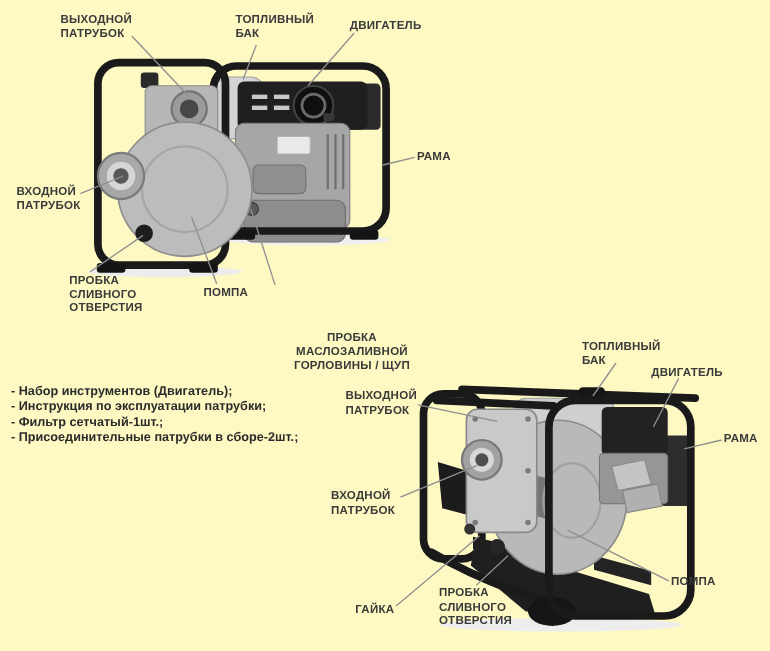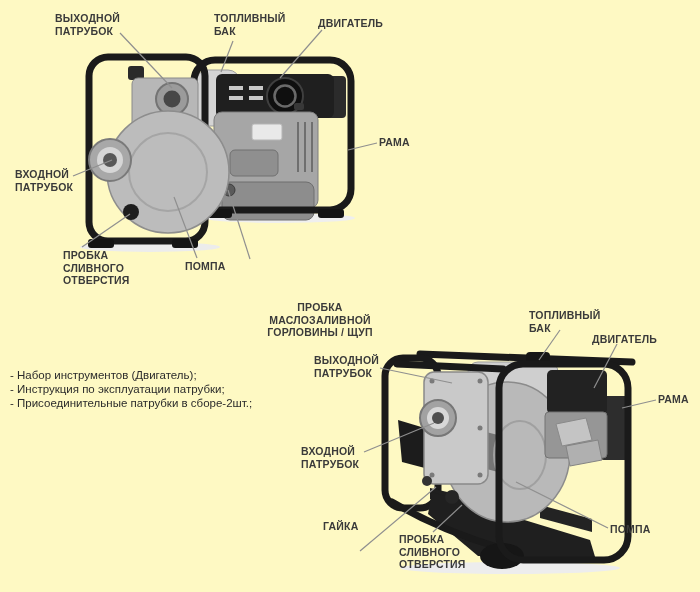--- a/index.html
+++ b/index.html
@@ -11,21 +11,21 @@
   .lbl{
     position:absolute;
     font-size:10.5px;font-weight:bold;line-height:12.5px;
     letter-spacing:.2px;color:#3a3a3a;white-space:pre-line;
   }
   .lbl.center{text-align:center;}
   .eq-heading{
     position:absolute;left:10px;top:341px;
     font-size:14px;font-weight:bold;letter-spacing:.3px;color:#1d1d1d;
   }
-  .eq-list{position:absolute;left:10px;top:368px;}
+  .eq-list{position:absolute;left:10px;top:349px;font-weight:bold;}
   .eq-item{
     font-size:11.5px;color:#2b2b2b;line-height:14px;white-space:pre;
   }
 </style>
 </head>
 <body>
 
 <div class="page">
 
   <svg class="art" viewBox="0 0 700 592">
@@ -169,30 +169,31 @@
   <div class="lbl" style="left:63px;top:249px;">ПРОБКА
 СЛИВНОГО
 ОТВЕРСТИЯ</div>
   <div class="lbl" style="left:185px;top:260px;">ПОМПА</div>
   <div class="lbl center" style="left:245px;top:261px;width:150px;margin-top:40px;">ПРОБКА МАСЛОЗАЛИВНОЙ
 ГОРЛОВИНЫ / ЩУП</div>
 
   <div class="eq-list">
     <div class="eq-item">- Набор инструментов (Двигатель);</div>
     <div class="eq-item">- Инструкция по эксплуатации патрубки;</div>
+    <div class="eq-item">- Фильтр сетчатый-1шт.;</div>
     <div class="eq-item">- Присоединительные патрубки в сборе-2шт.;</div>
   </div>
 
   <div class="lbl" style="left:529px;top:309px;">ТОПЛИВНЫЙ
 БАК</div>
   <div class="lbl" style="left:592px;top:333px;">ДВИГАТЕЛЬ</div>
   <div class="lbl" style="left:314px;top:354px;">ВЫХОДНОЙ
 ПАТРУБОК</div>
   <div class="lbl" style="left:658px;top:393px;">РАМА</div>
   <div class="lbl" style="left:301px;top:445px;">ВХОДНОЙ
 ПАТРУБОК</div>
-  <div class="lbl" style="left:323px;top:520px;">ГАЙКА</div>
+  <div class="lbl" style="left:323px;top:548px;">ГАЙКА</div>
   <div class="lbl" style="left:399px;top:533px;">ПРОБКА
 СЛИВНОГО
 ОТВЕРСТИЯ</div>
   <div class="lbl" style="left:610px;top:523px;">ПОМПА</div>
 
 </div>
 
 </body></html>

